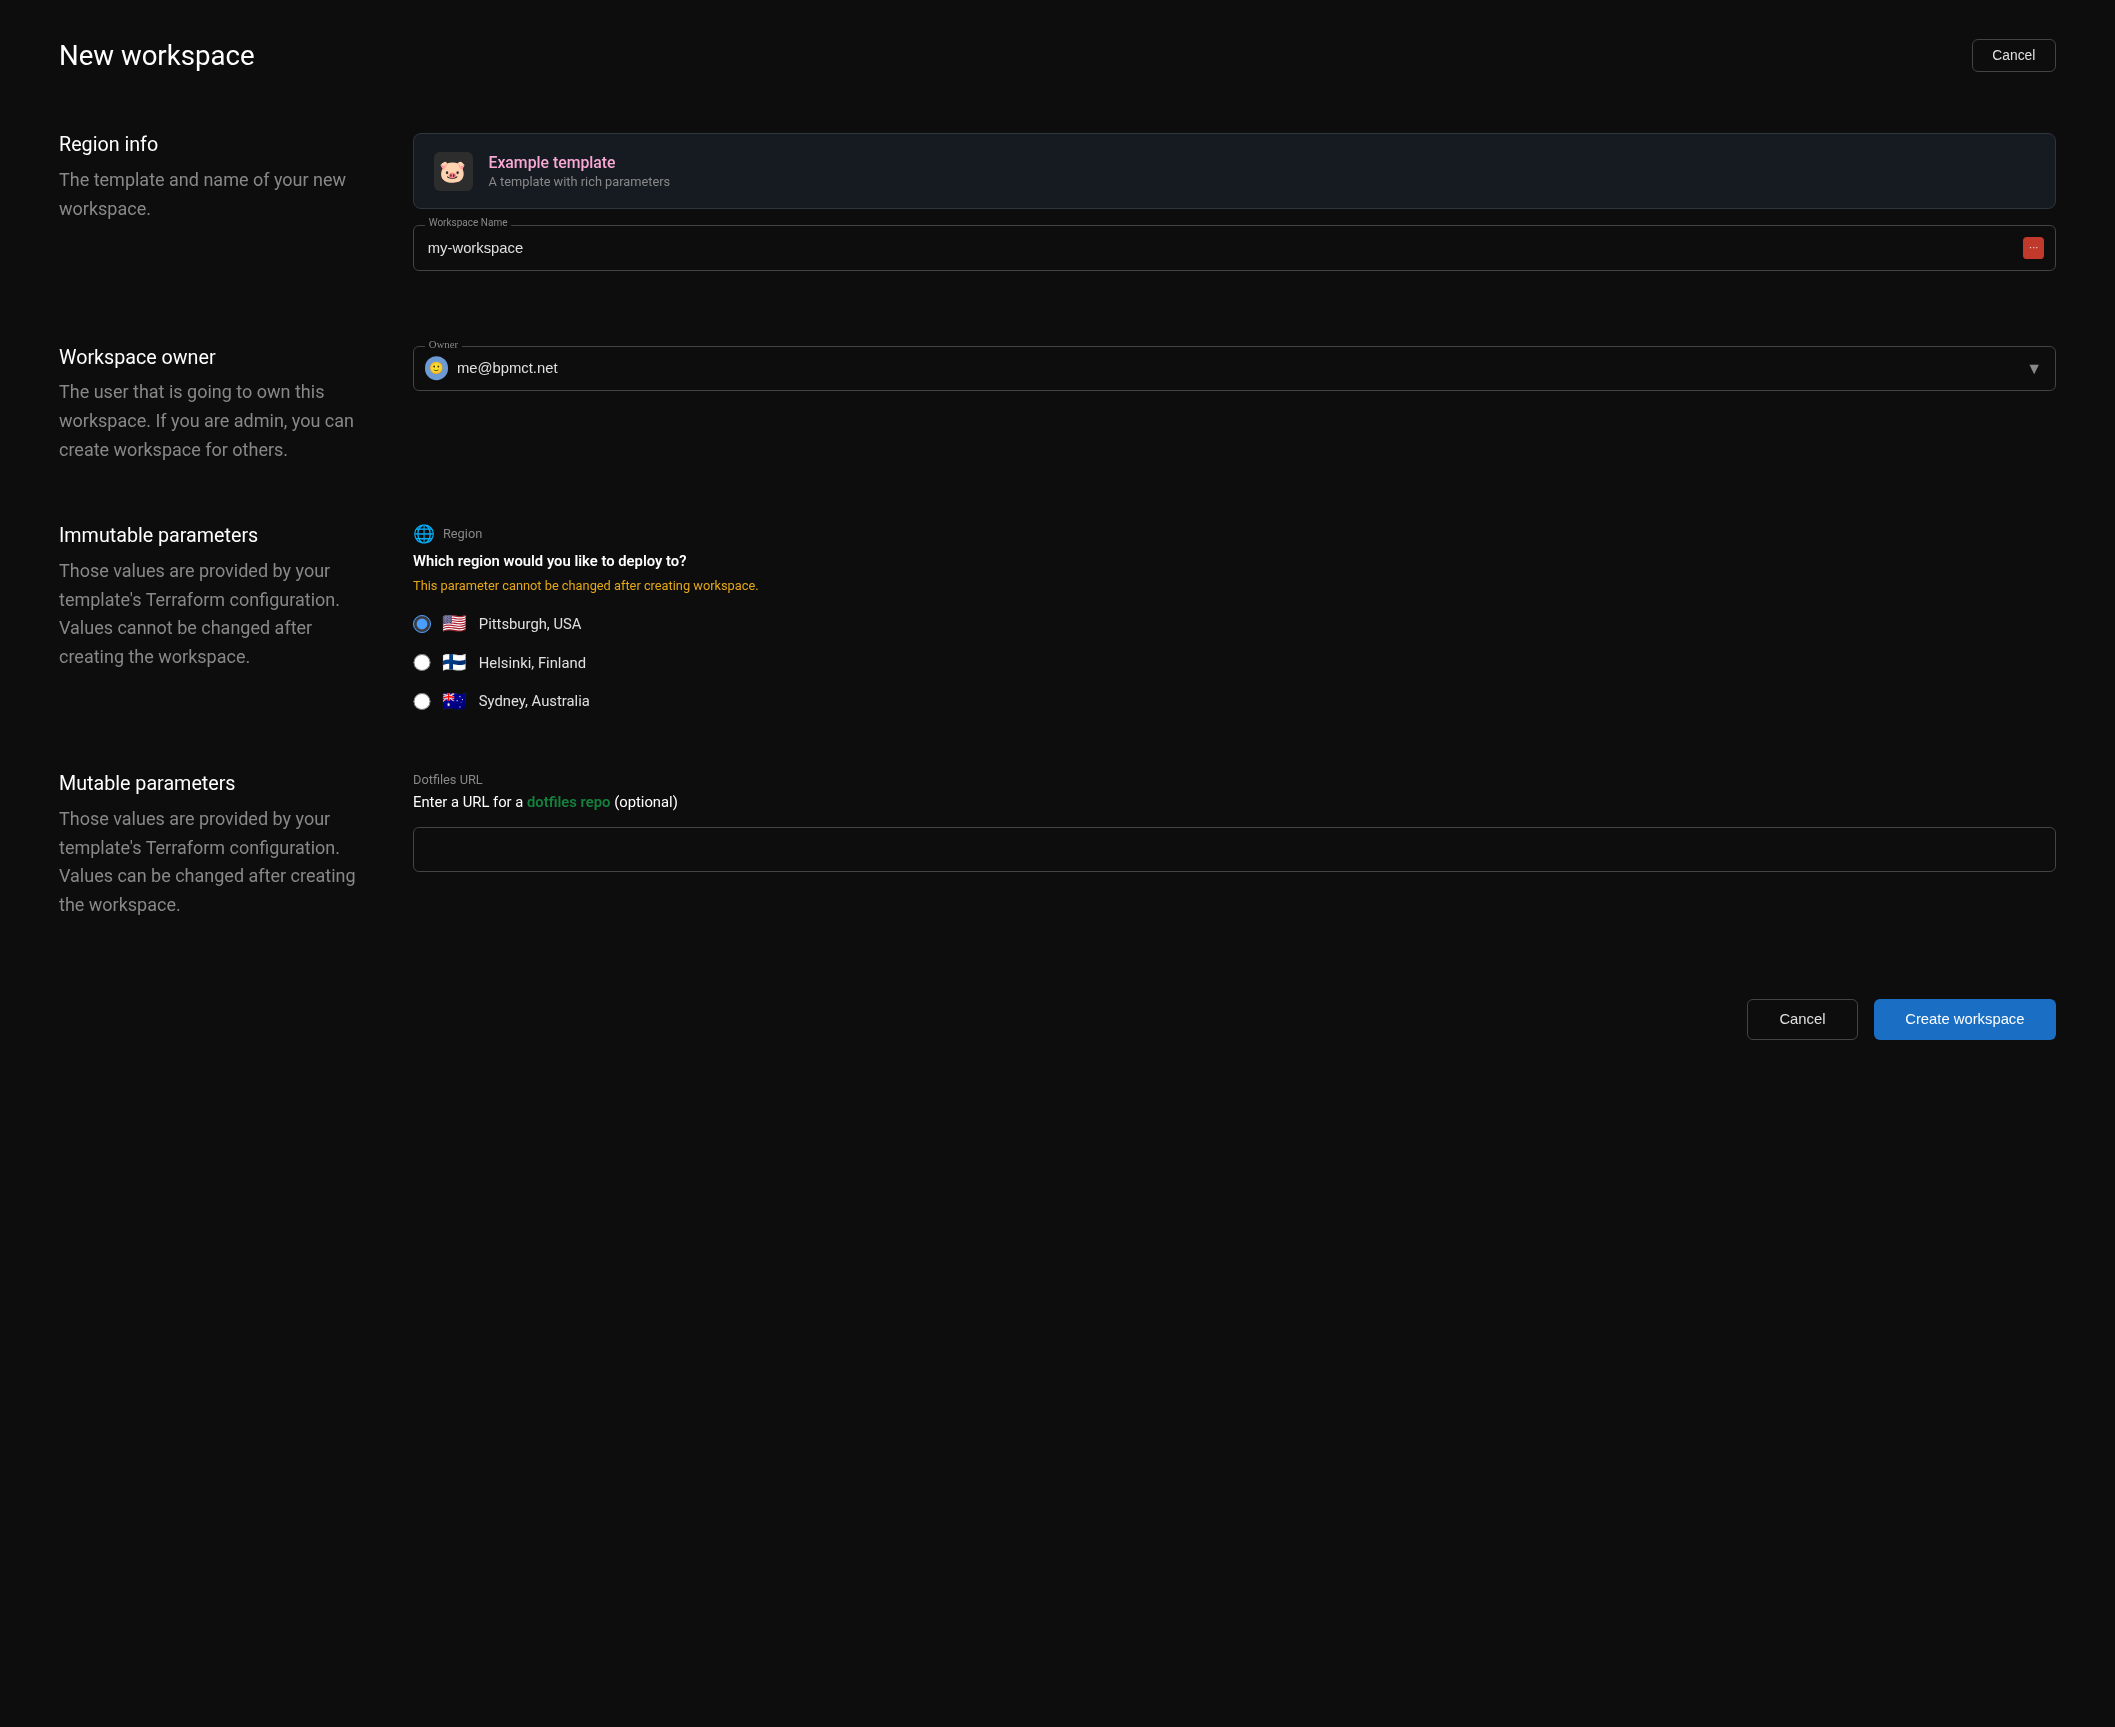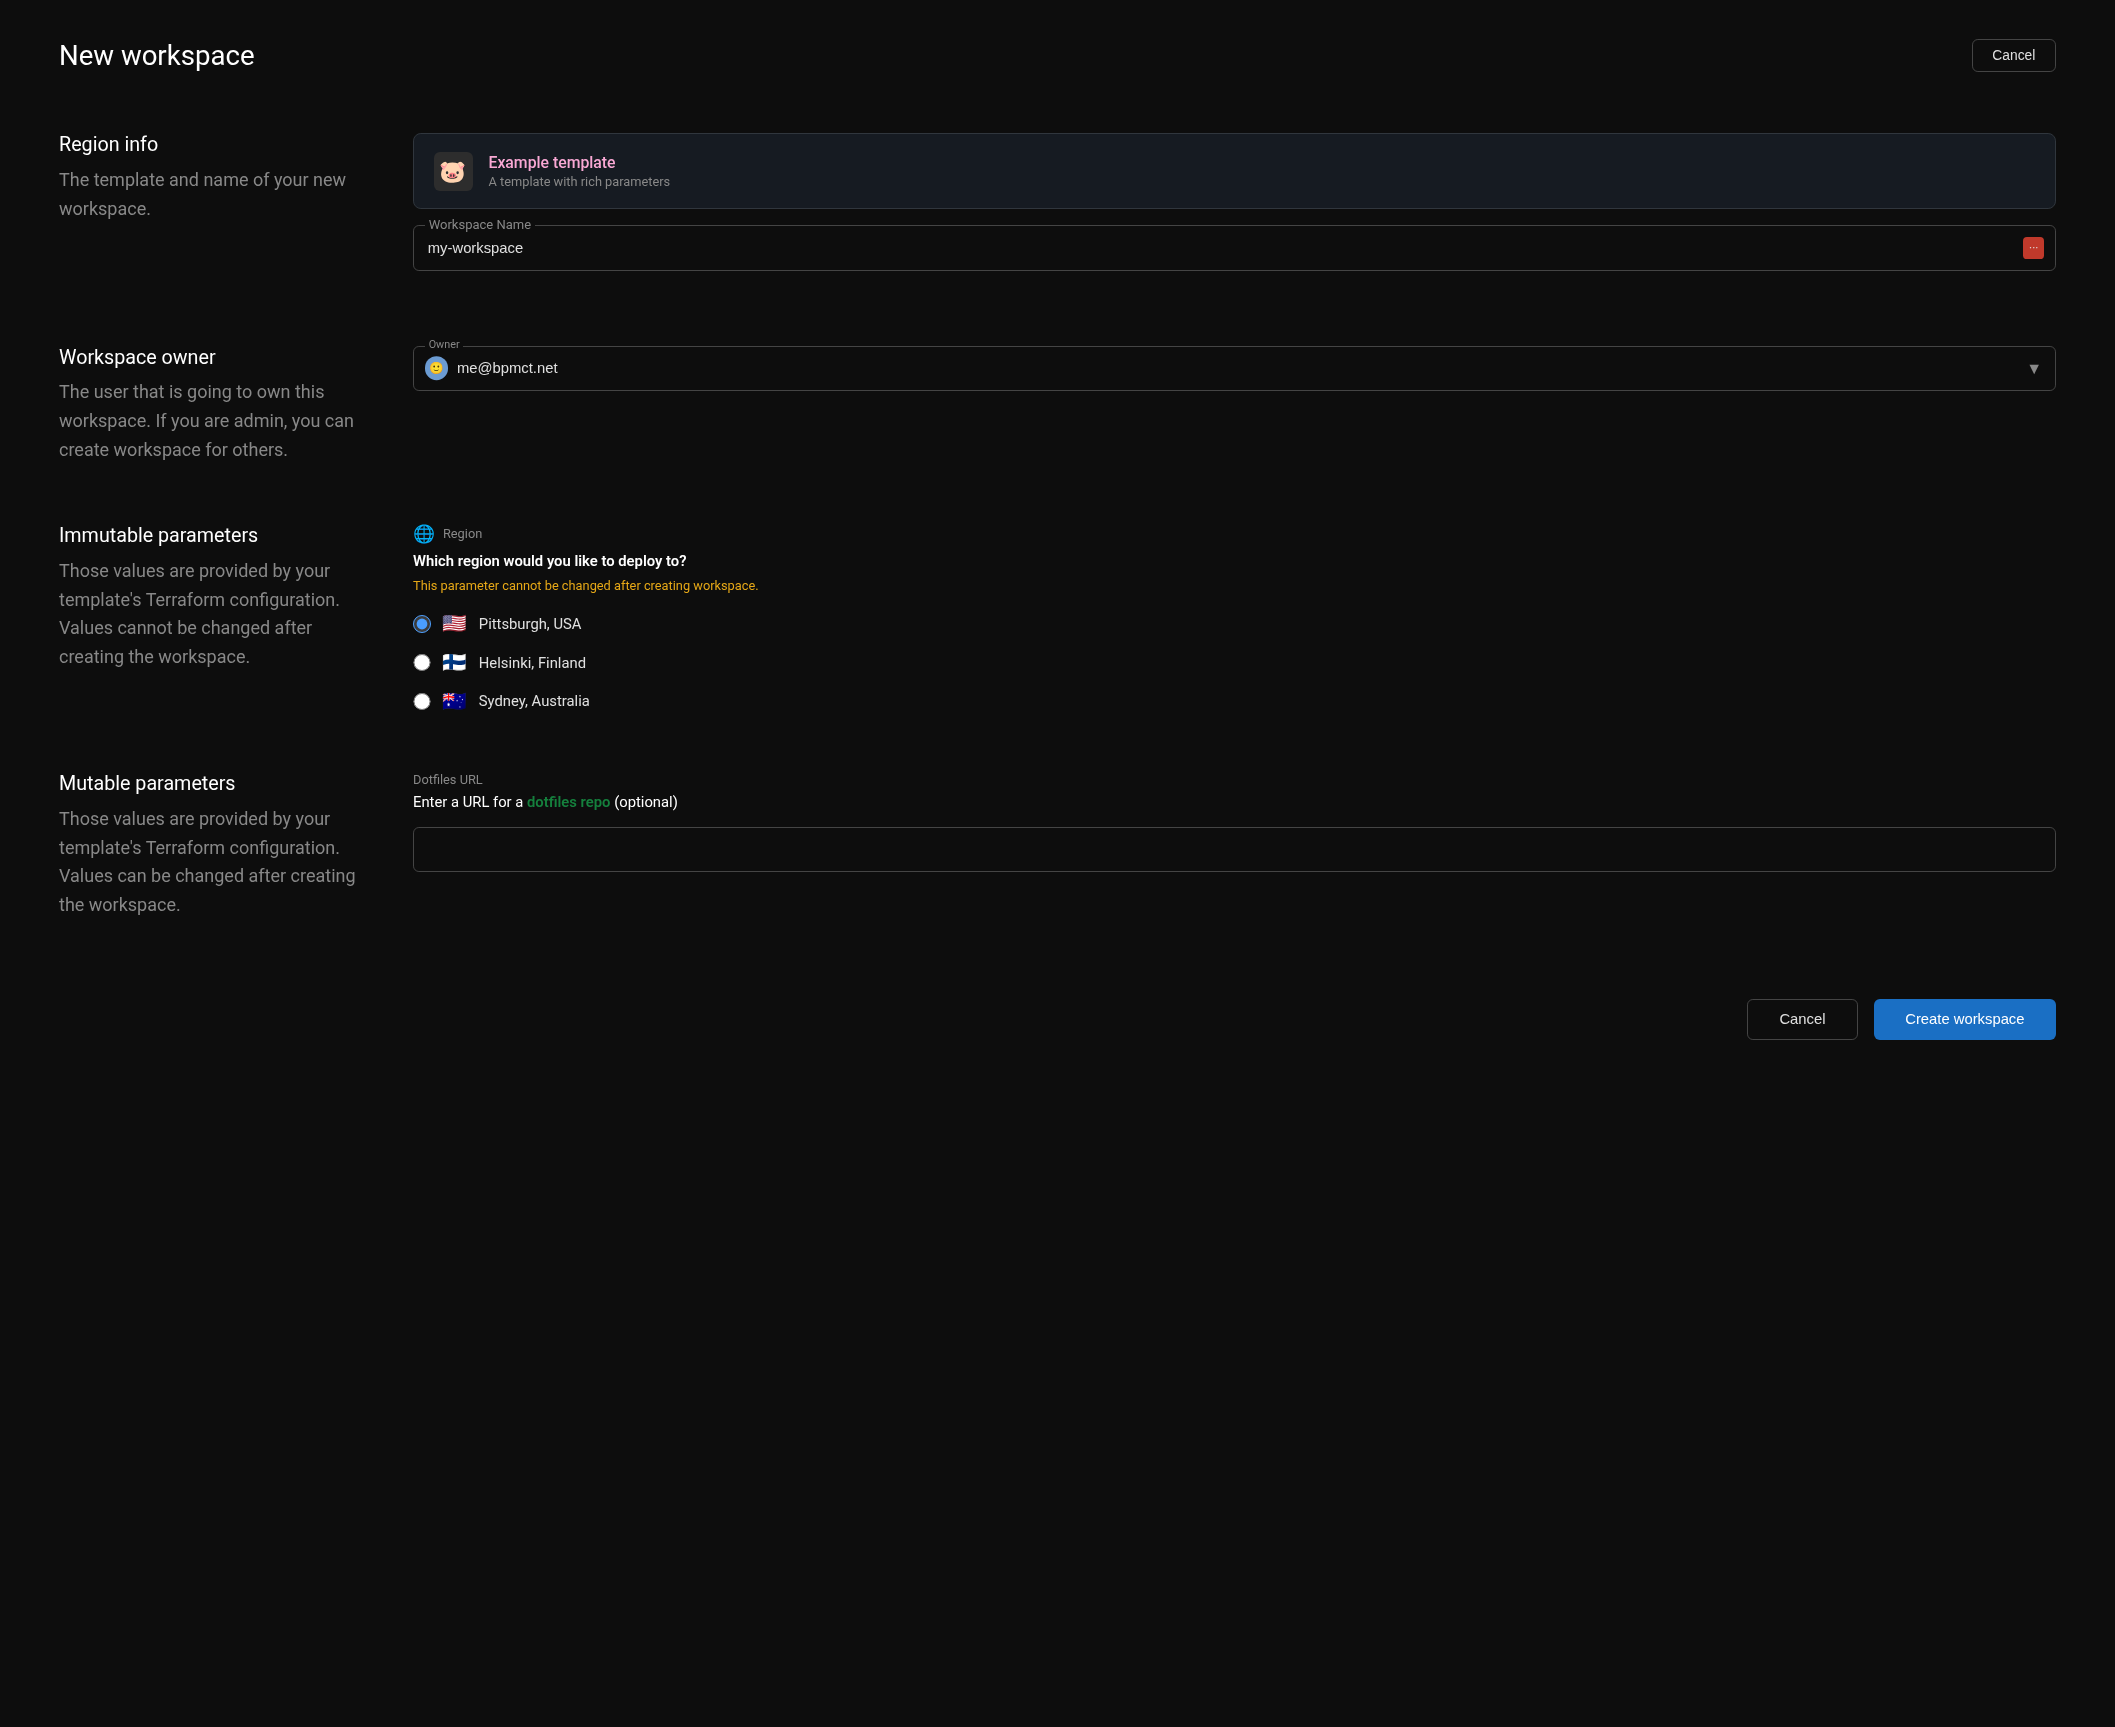--- a/index.html
+++ b/index.html
@@ -90,21 +90,21 @@
 
     
     .input-group {
       position: relative;
       margin-bottom: 15.8px;
     }
     .input-label {
       position: absolute;
       top: -7.9px;
       left: 11.8px;
-      font-size: 13px;
+      font-size: 10px;
       color: #888;
       background: #0d0d0d;
       padding: 0 3.9px;
     }
     .text-input {
       width: 100%;
       background: #0d0d0d;
       border: 1px solid #444;
       border-radius: 5.9px;
       color: #e0e0e0;
@@ -129,20 +129,21 @@
     }
     .select-label {
       position: absolute;
       top: -7.9px;
       left: 11.8px;
       font-size: 10.8px;
       color: #888;
       background: #0d0d0d;
       padding: 0 3.9px;
       z-index: 1;
+      font-family: Liberation Serif, serif;
     }
     .select-box {
       width: 100%;
       background: #0d0d0d;
       border: 1px solid #444;
       border-radius: 5.9px;
       color: #e0e0e0;
       font-size: 14.8px;
       padding: 13.8px 43px 13.8px 43px;
       outline: none;

